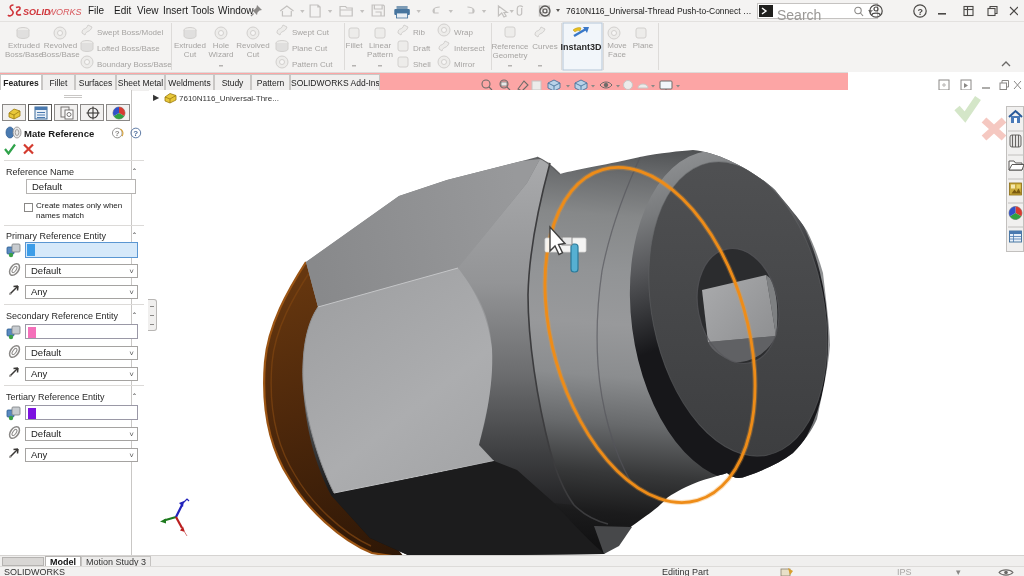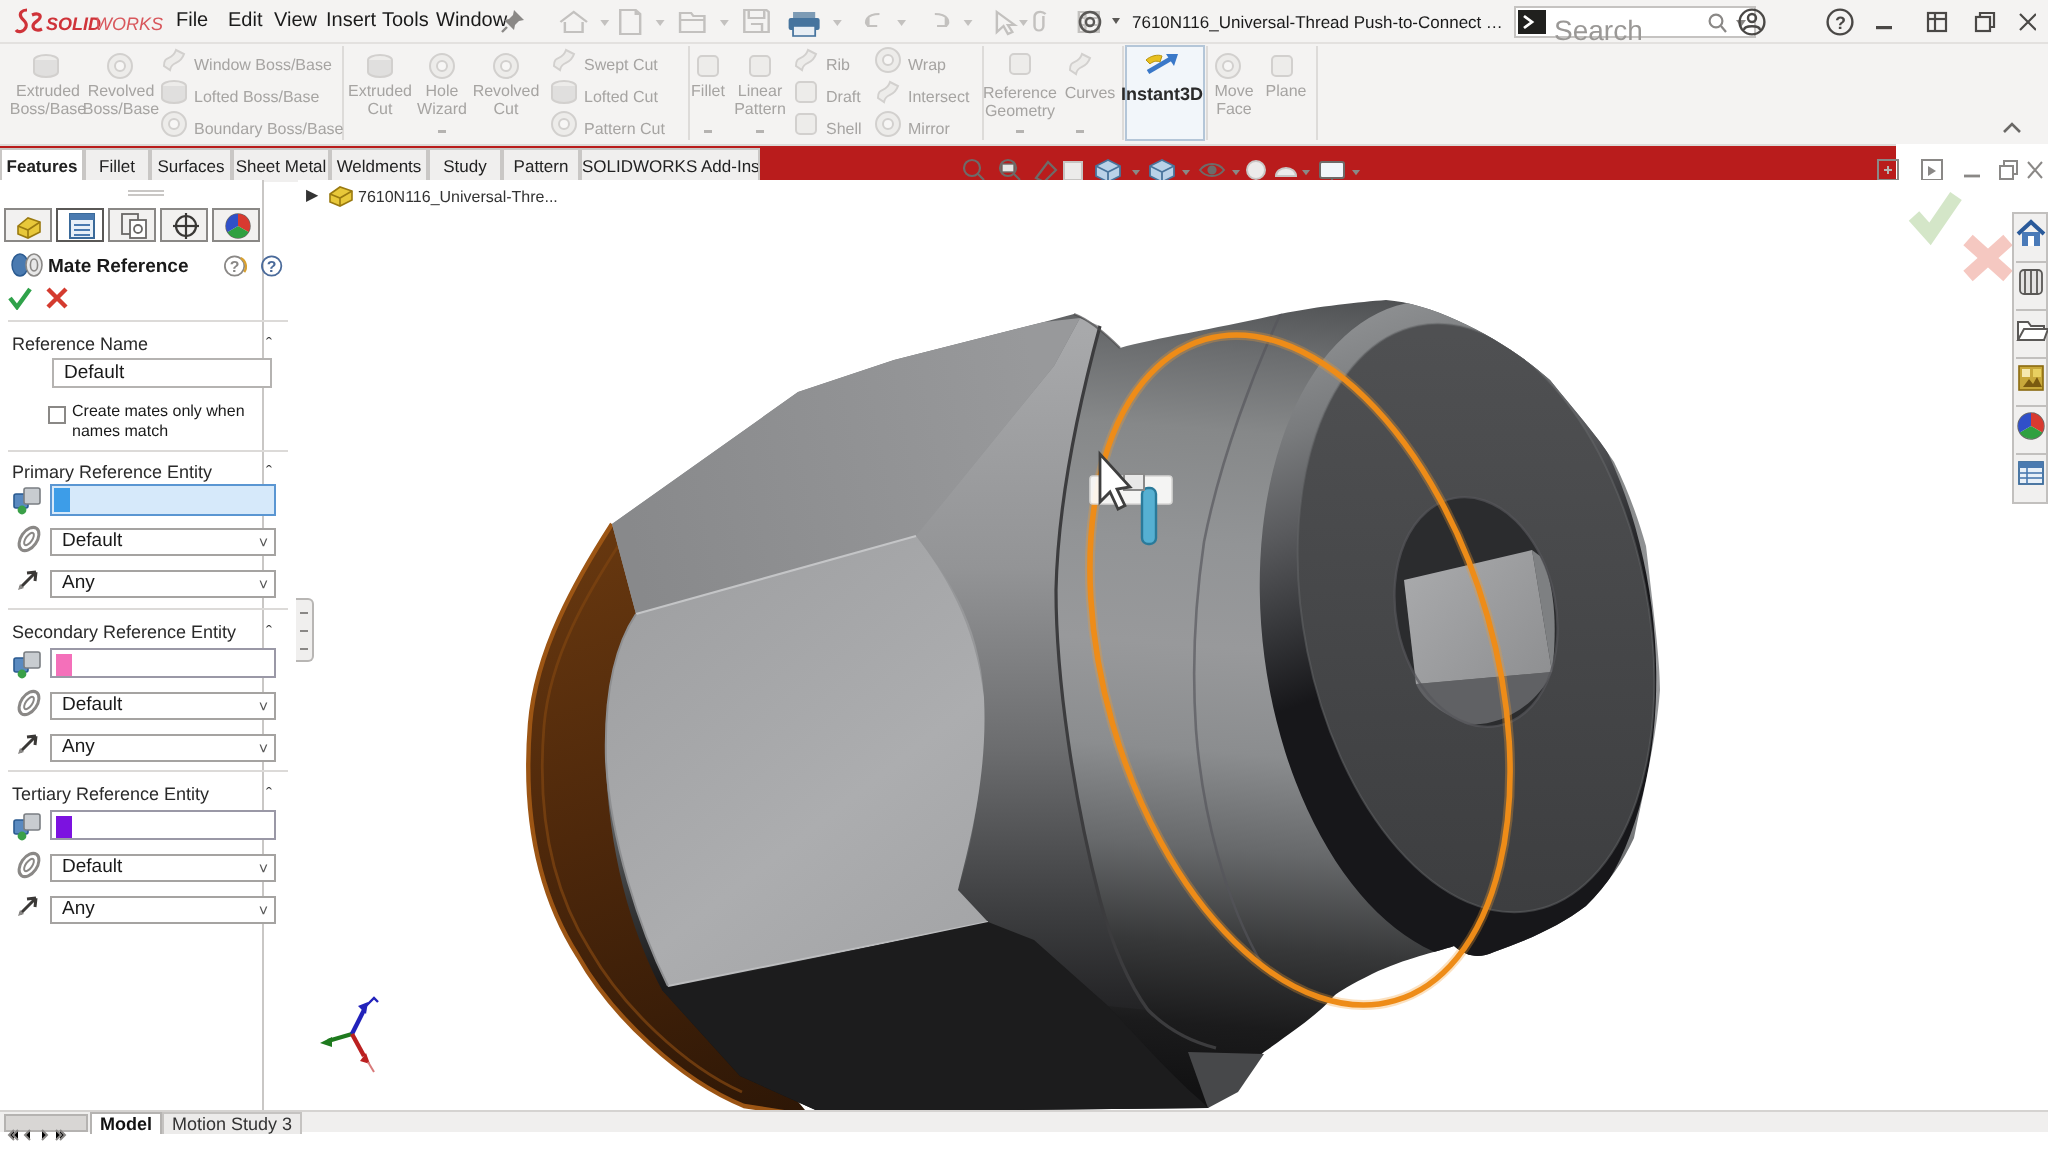--- a/index.html
+++ b/index.html
@@ -7,21 +7,21 @@
 #app { position:relative; width:1024px; height:576px; }
 .abs { position:absolute; }
 
 #titlebar { position:absolute; left:0; top:0; width:1024px; height:22px; background:#f4f3f2; border-bottom:1px solid #e3e1df; }
 .menu { position:absolute; top:5px; font-size:10px; color:#1a1a1a; }
 
 #ribbon { position:absolute; left:0; top:22px; width:1024px; height:50px; background:#f4f3f2; }
 .rlbl { position:absolute; font-size:8px; color:#a6a4a2; text-align:center; line-height:9px; }
 .rlbl2 { position:absolute; font-size:8px; color:#a6a4a2; text-align:left; line-height:9px; }
 
-#tabrow { position:absolute; left:0; top:72px; width:948px; height:18px; background:#b91c1c; border-top:1px solid #dddbd9; }
+#tabrow { position:absolute; left:0; top:72px; width:848px; height:18px; background:#fca5a5; border-top:1px solid #dddbd9; }
 .tab { position:absolute; top:1px; height:17px; font-size:8.5px; color:#222; text-align:center; line-height:16px; background:#f0efee; border:1px solid #c9c7c5; border-bottom:none; white-space:nowrap; overflow:hidden; }
 .tabact { background:#fff; font-weight:bold; }
 
 #panel { position:absolute; left:0; top:90px; width:132px; height:465px; background:#fff; border-right:1px solid #c9c7c5; }
 .ptab { position:absolute; top:14px; width:24px; height:17px; background:#f2f1f0; border:1px solid #8a8886; }
 .sechead { position:absolute; left:6px; font-size:9px; font-weight:normal; color:#2a2a2a; }
 .caret { position:absolute; left:133px; width:10px; height:8px; font-size:9px; color:#444; }
 .sep { position:absolute; left:4px; width:140px; height:1px; background:#dcdad8; }
 .dd { position:absolute; left:25px; width:113px; height:14px; background:#fff; border:1px solid #a5a3a1; font-size:9.5px; color:#1a1a1a; line-height:12px; padding-left:5px; }
 .ddc { position:absolute; right:3px; top:1px; font-size:8px; color:#555; }
@@ -188,28 +188,28 @@
           <rect x="344" y="1" width="1" height="47"></rect>
         <rect x="491" y="1" width="1" height="47"></rect>
           <rect x="561" y="1" width="1" height="47"></rect>
         <rect x="603" y="1" width="1" height="47"></rect>
           <rect x="658" y="1" width="1" height="47"></rect>
       </g>
       <path d="M1002,44 l4,-4 l4,4" stroke="#6a6866" fill="none" stroke-width="1.3"></path>
     </svg>
     <div class="rlbl" style="left:2px;top:19px;width:44px">Extruded<br>Boss/Base</div>
     <div class="rlbl" style="left:38px;top:19px;width:45px">Revolved<br>Boss/Base</div>
-    <div class="rlbl2" style="left:97px;top:6px;width:80px">Window Boss/Base</div>
+    <div class="rlbl2" style="left:97px;top:6px;width:80px">Swept Boss/Model</div>
     <div class="rlbl2" style="left:97px;top:22px;width:80px">Lofted Boss/Base</div>
     <div class="rlbl2" style="left:97px;top:38px;width:90px">Boundary Boss/Base</div>
     <div class="rlbl" style="left:169px;top:19px;width:42px">Extruded<br>Cut</div>
     <div class="rlbl" style="left:200px;top:19px;width:42px">Hole<br>Wizard</div>
     <div class="rlbl" style="left:232px;top:19px;width:42px">Revolved<br>Cut</div>
     <div class="rlbl2" style="left:292px;top:6px;width:60px">Swept Cut</div>
-    <div class="rlbl2" style="left:292px;top:22px;width:60px">Lofted Cut</div>
+    <div class="rlbl2" style="left:292px;top:22px;width:60px">Plane Cut</div>
     <div class="rlbl2" style="left:292px;top:38px;width:70px">Pattern Cut</div>
     <div class="rlbl" style="left:334px;top:19px;width:40px">Fillet</div>
     <div class="rlbl" style="left:360px;top:19px;width:40px">Linear<br>Pattern</div>
     <div class="rlbl2" style="left:413px;top:6px;width:30px">Rib</div>
     <div class="rlbl2" style="left:413px;top:22px;width:30px">Draft</div>
     <div class="rlbl2" style="left:413px;top:38px;width:30px">Shell</div>
     <div class="rlbl2" style="left:454px;top:6px;width:40px">Wrap</div>
     <div class="rlbl2" style="left:454px;top:22px;width:44px">Intersect</div>
     <div class="rlbl2" style="left:454px;top:38px;width:40px">Mirror</div>
     <div class="rlbl" style="left:487px;top:20px;width:46px">Reference<br>Geometry</div>
@@ -587,13 +587,27 @@
     <div class="abs" style="left:2px;top:1px;width:42px;height:9px;background:#d8d6d4;border:1px solid #b5b3b1">
       <svg width="40" height="7" viewBox="0 0 40 7">
           <g stroke="#8a8886" stroke-width="1">
             <path d="M4,1 L1.5,3.5 L4,6 M6,1 L3.5,3.5 L6,6 M12,1 L9.5,3.5 L12,6 M18,1 L20.5,3.5 L18,6 M25,1 L27.5,3.5 L25,6 M27,1 L29.5,3.5 L27,6"></path>
           </g>
         </svg>
     </div>
     <div class="btab" style="left:45px;width:36px;background:#fff;border:1px solid #b5b3b1;border-bottom:none;font-weight:bold;color:#111">Model</div>
     <div class="btab" style="left:81px;width:70px;background:#ecebea;border:1px solid #c5c3c1;border-bottom:none;color:#333">Motion Study 3</div>
   </div>
+  <div id="statusbar">
+    <span class="abs" style="left:4px;top:0px">SOLIDWORKS</span>
+    <span class="abs" style="left:662px;top:0px">Editing Part</span>
+    <svg class="abs" style="left:780px;top:0px" width="14" height="10" viewBox="0 0 14 10">
+      <rect x="1" y="2" width="9" height="7" fill="#e8e0c8" stroke="#8a8070" stroke-width="0.8"></rect>
+      <path d="M8,1 L13,4 L10,8 Z" fill="#d8a030"></path>
+    </svg>
+    <span class="abs" style="left:897px;top:0px;color:#a8a6a4">IPS</span>
+    <span class="abs" style="left:956px;top:0px;color:#8a8886">▾</span>
+    <svg class="abs" style="left:998px;top:1px" width="16" height="9" viewBox="0 0 16 9">
+      <path d="M1,4.5 C4,1 12,1 15,4.5 C12,8 4,8 1,4.5 Z" fill="none" stroke="#6a6866" stroke-width="1.1"></path>
+      <circle cx="8" cy="4.5" r="1.8" fill="#6a6866"></circle>
+    </svg>
+  </div>
 </div>
 
 </body></html>

